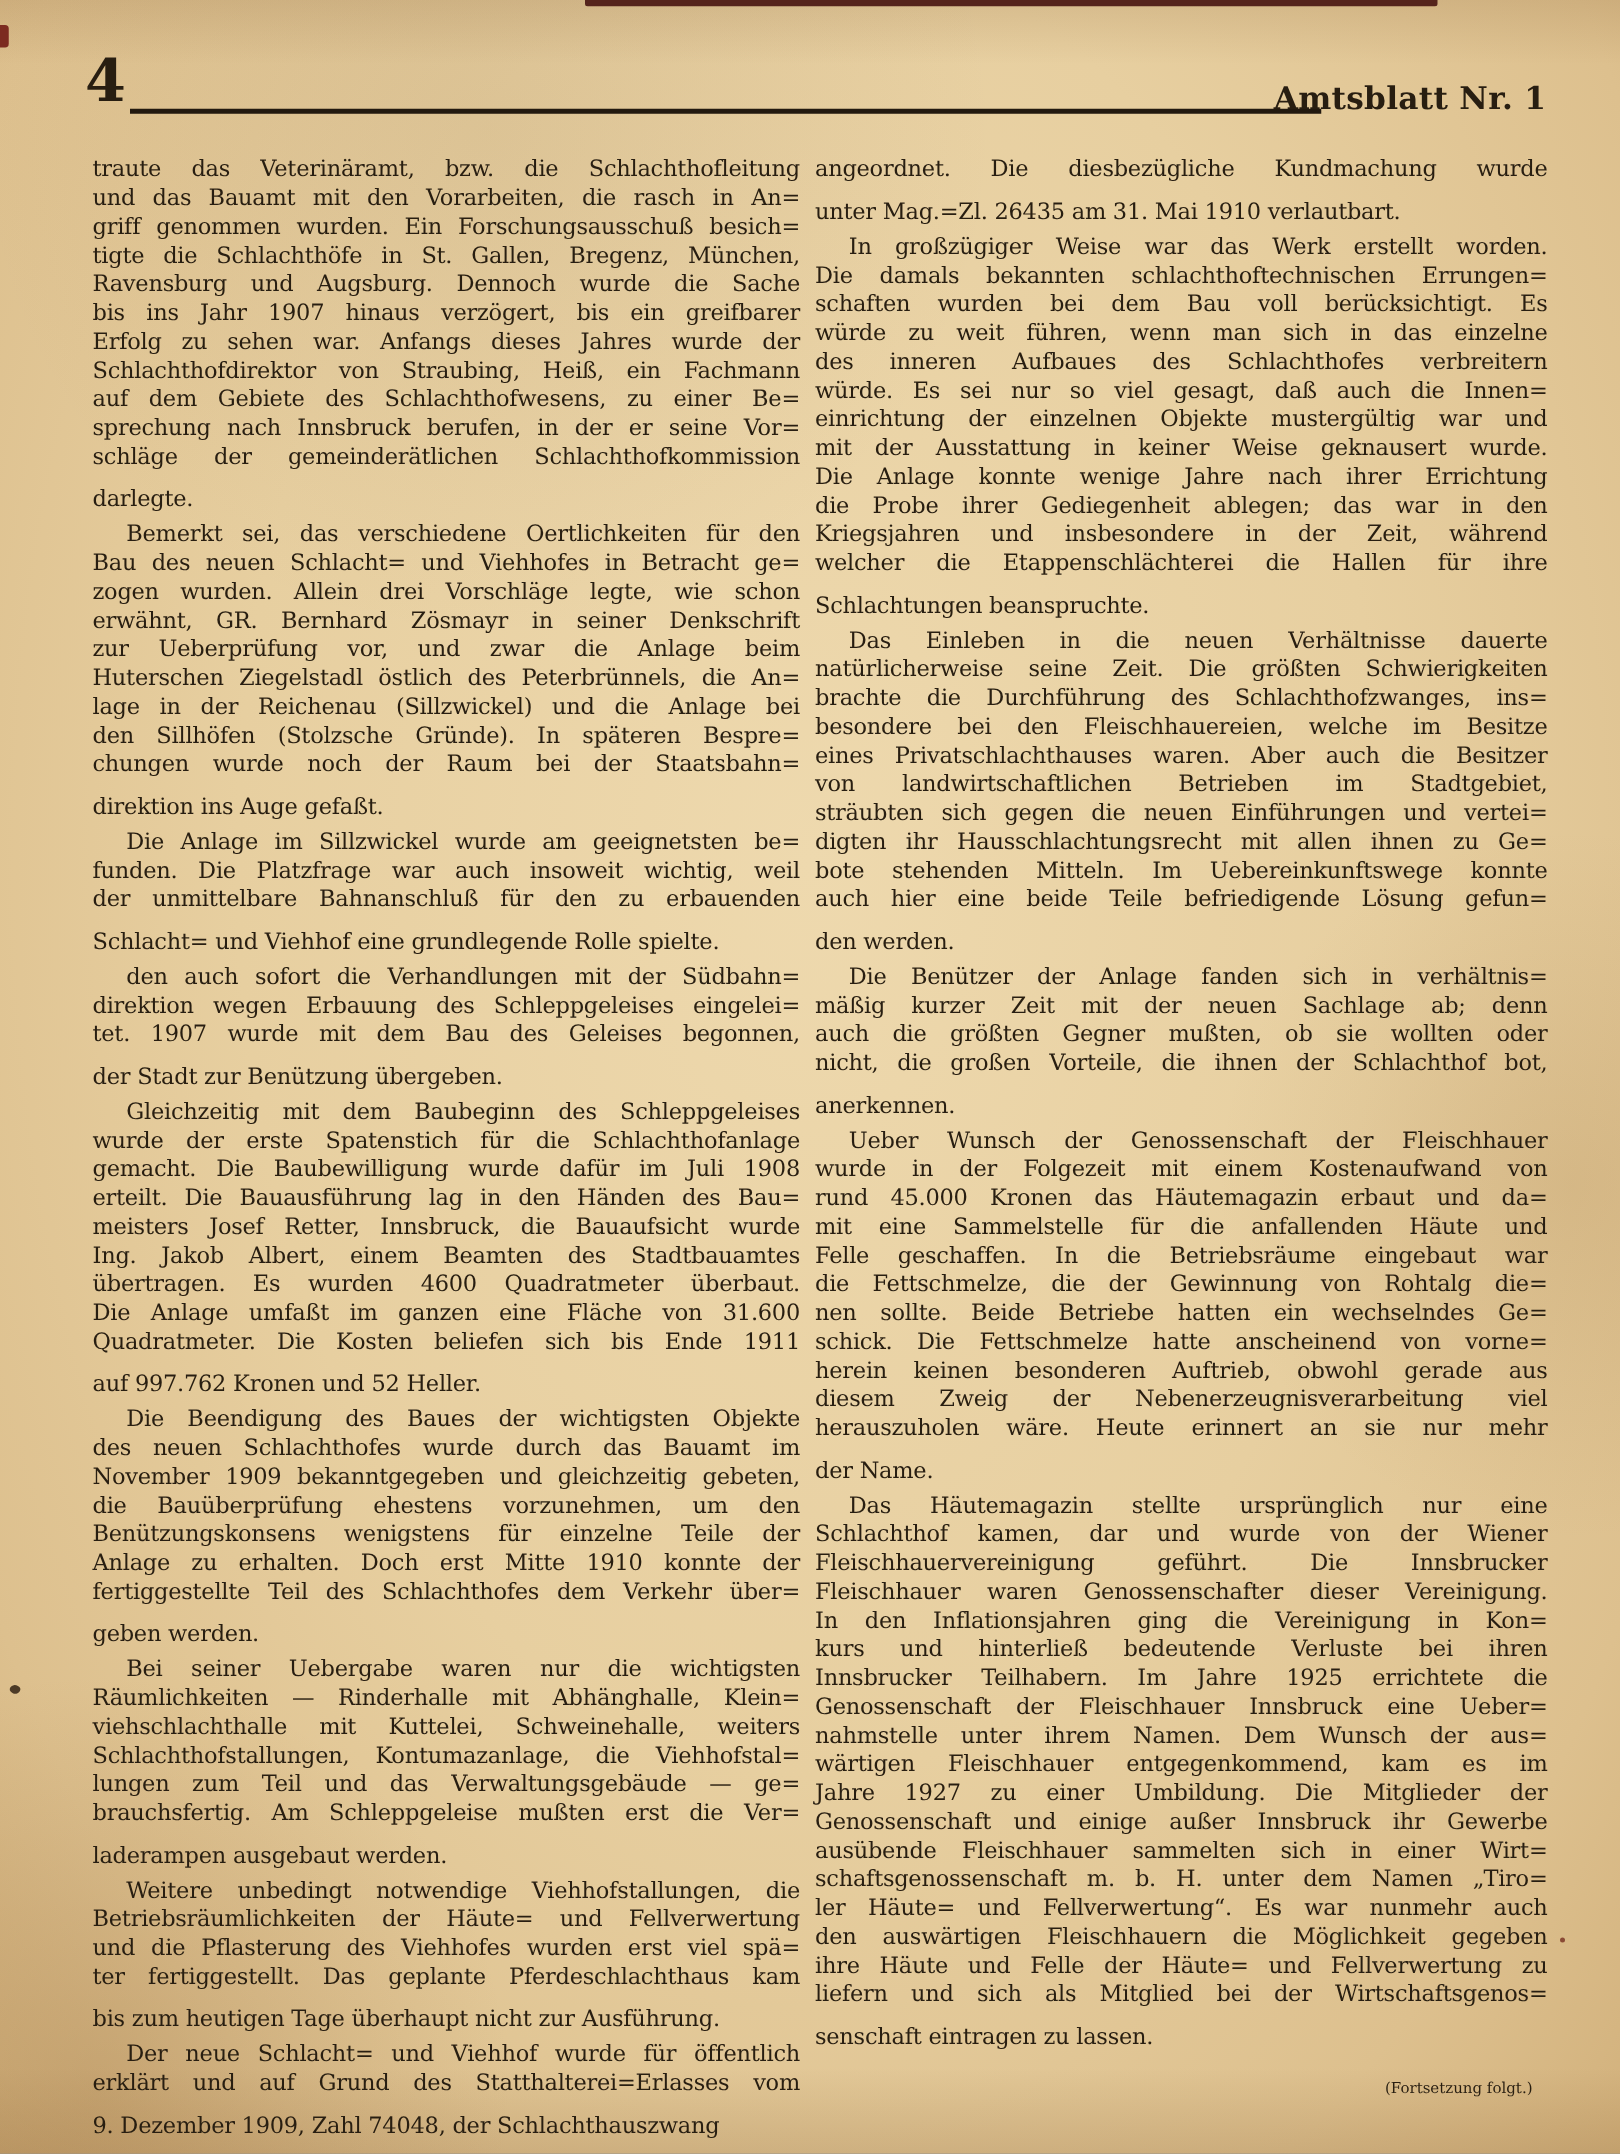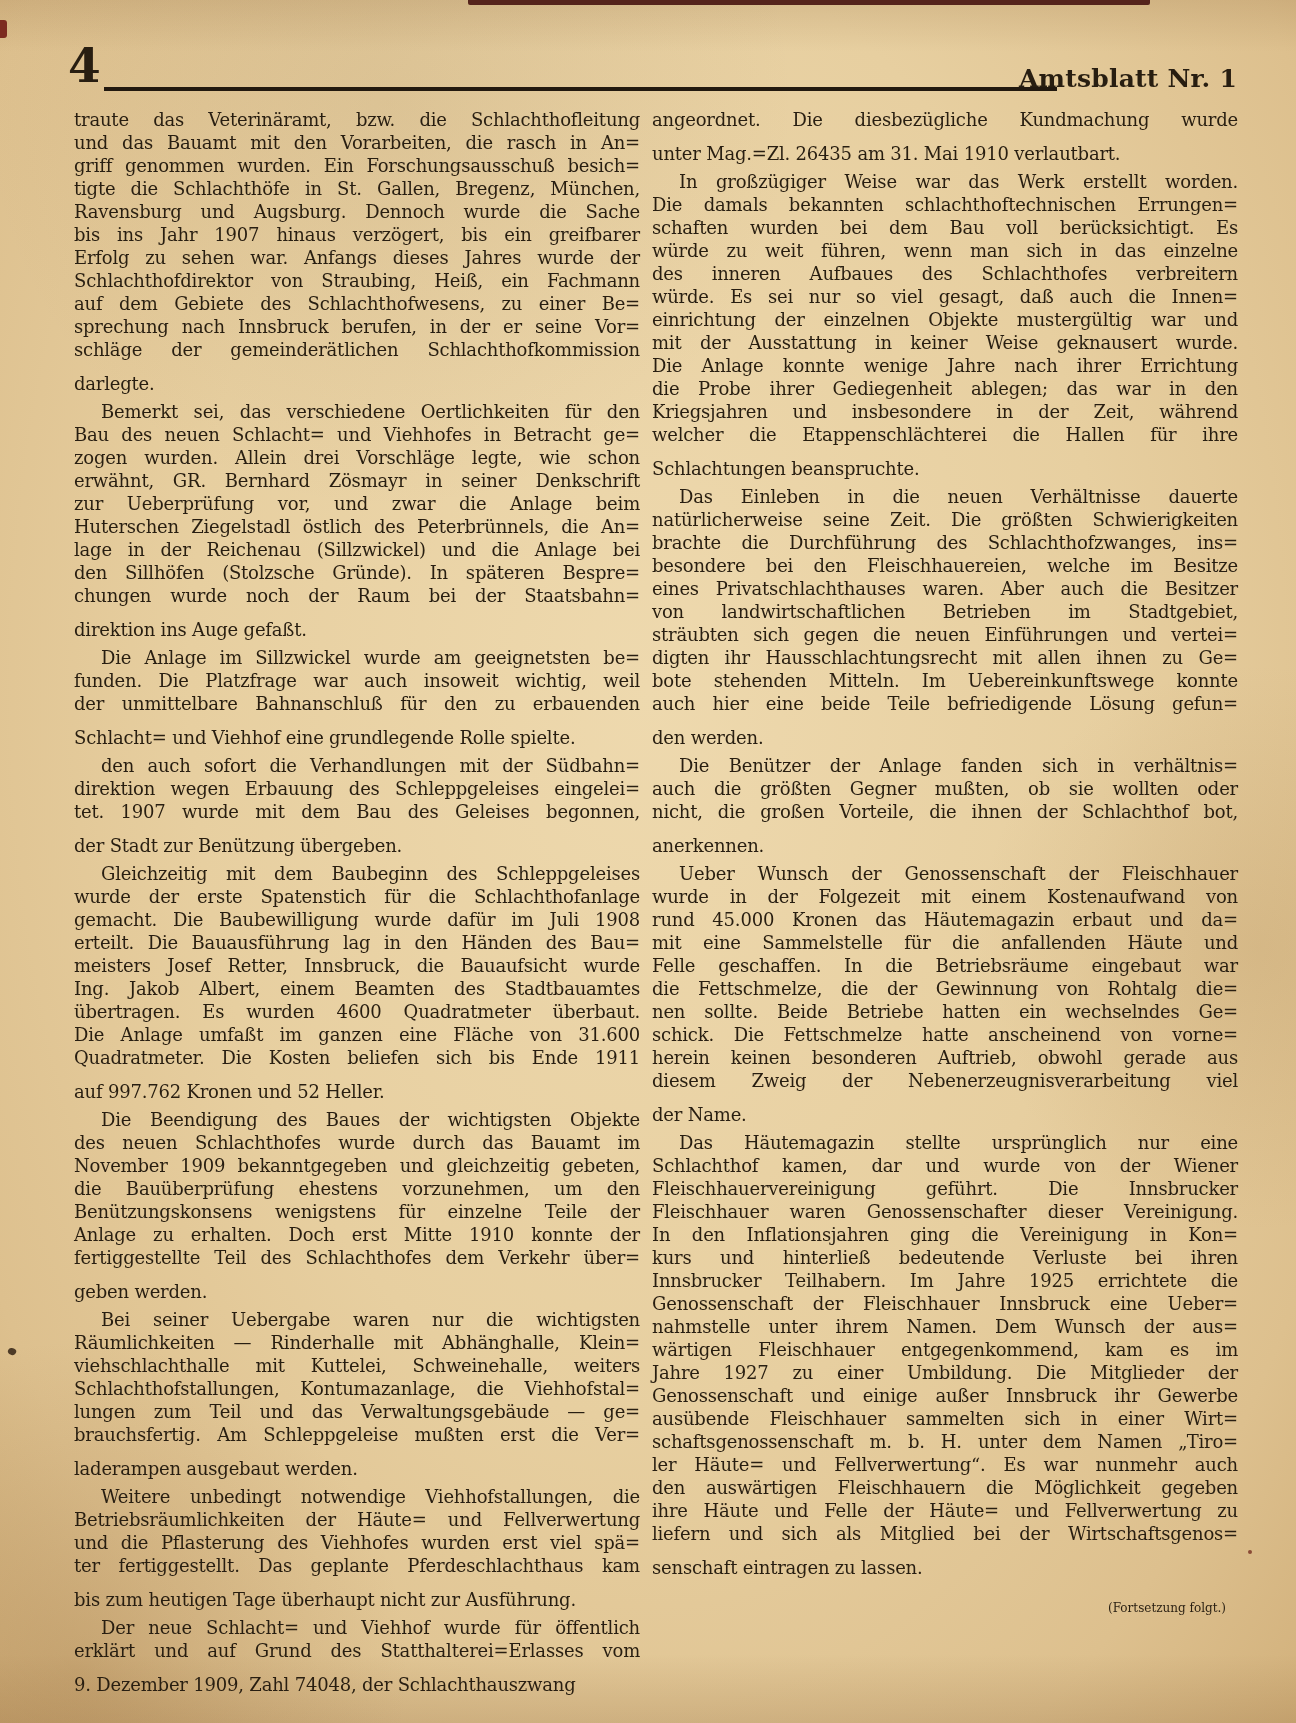--- a/index.html
+++ b/index.html
@@ -22,21 +22,21 @@
   .artifact.topleft-mark{left:0;top:20px;width:7px;height:18px;background:#7c2b20;border-radius:0 3px 3px 0;}
   .artifact.left-speck{left:8px;top:1348px;width:8px;height:7px;background:#4d3b27;border-radius:60% 40% 55% 45%;transform:rotate(32deg);}
   .artifact.bottomright-speck{left:1248px;top:1550px;width:4px;height:4px;background:#8a4a35;border-radius:50%;}
 
   
   .page-number{position:absolute;left:68px;top:42px;font-size:47px;font-weight:bold;line-height:1;letter-spacing:-1px;}
   .header-rule{position:absolute;left:104px;top:87px;width:953px;height:4px;background:#22190f;}
   .masthead{position:absolute;right:59px;top:64px;font-size:25px;font-weight:bold;letter-spacing:.2px;white-space:nowrap;text-align:center;}
 
   
-  .col{position:absolute;top:108px;font-size:18px;line-height:23px;}
+  .col{position:absolute;top:124px;font-size:18px;line-height:23px;}
   .col-left{left:74px;width:566px;}
   .col-right{left:652px;width:586px;}
 
   .paragraph{margin:0;}
   .paragraph + .paragraph{margin-top:5px;}
   .tline{
     text-align:justify;
     text-align-last:justify;
     letter-spacing:-0.2px;
     white-space:normal;
@@ -172,35 +172,37 @@
         <div class="tline">eines Privatschlachthauses waren. Aber auch die Besitzer</div>
         <div class="tline">von landwirtschaftlichen Betrieben im Stadtgebiet,</div>
         <div class="tline">sträubten sich gegen die neuen Einführungen und vertei=</div>
         <div class="tline">digten ihr Hausschlachtungsrecht mit allen ihnen zu Ge=</div>
         <div class="tline">bote stehenden Mitteln. Im Uebereinkunftswege konnte</div>
         <div class="tline">auch hier eine beide Teile befriedigende Lösung gefun=</div>
         <div class="tline lastline">den werden.</div>
       </div>
       <div class="paragraph indent">
         <div class="tline">Die Benützer der Anlage fanden sich in verhältnis=</div>
+        <div class="tline">mäßig kurzer Zeit mit der neuen Sachlage ab; denn</div>
         <div class="tline">auch die größten Gegner mußten, ob sie wollten oder</div>
         <div class="tline">nicht, die großen Vorteile, die ihnen der Schlachthof bot,</div>
         <div class="tline lastline">anerkennen.</div>
       </div>
       <div class="paragraph indent">
         <div class="tline">Ueber Wunsch der Genossenschaft der Fleischhauer</div>
         <div class="tline">wurde in der Folgezeit mit einem Kostenaufwand von</div>
         <div class="tline">rund 45.000 Kronen das Häutemagazin erbaut und da=</div>
         <div class="tline">mit eine Sammelstelle für die anfallenden Häute und</div>
         <div class="tline">Felle geschaffen. In die Betriebsräume eingebaut war</div>
         <div class="tline">die Fettschmelze, die der Gewinnung von Rohtalg die=</div>
         <div class="tline">nen sollte. Beide Betriebe hatten ein wechselndes Ge=</div>
         <div class="tline">schick. Die Fettschmelze hatte anscheinend von vorne=</div>
         <div class="tline">herein keinen besonderen Auftrieb, obwohl gerade aus</div>
         <div class="tline">diesem Zweig der Nebenerzeugnisverarbeitung viel</div>
+        <div class="tline">herauszuholen wäre. Heute erinnert an sie nur mehr</div>
         <div class="tline lastline">der Name.</div>
       </div>
       <div class="paragraph indent">
         <div class="tline">Das Häutemagazin stellte ursprünglich nur eine</div>
         <div class="tline">Schlachthof kamen, dar und wurde von der Wiener</div>
         <div class="tline">Fleischhauervereinigung geführt. Die Innsbrucker</div>
         <div class="tline">Fleischhauer waren Genossenschafter dieser Vereinigung.</div>
         <div class="tline">In den Inflationsjahren ging die Vereinigung in Kon=</div>
         <div class="tline">kurs und hinterließ bedeutende Verluste bei ihren</div>
         <div class="tline">Innsbrucker Teilhabern. Im Jahre 1925 errichtete die</div>

